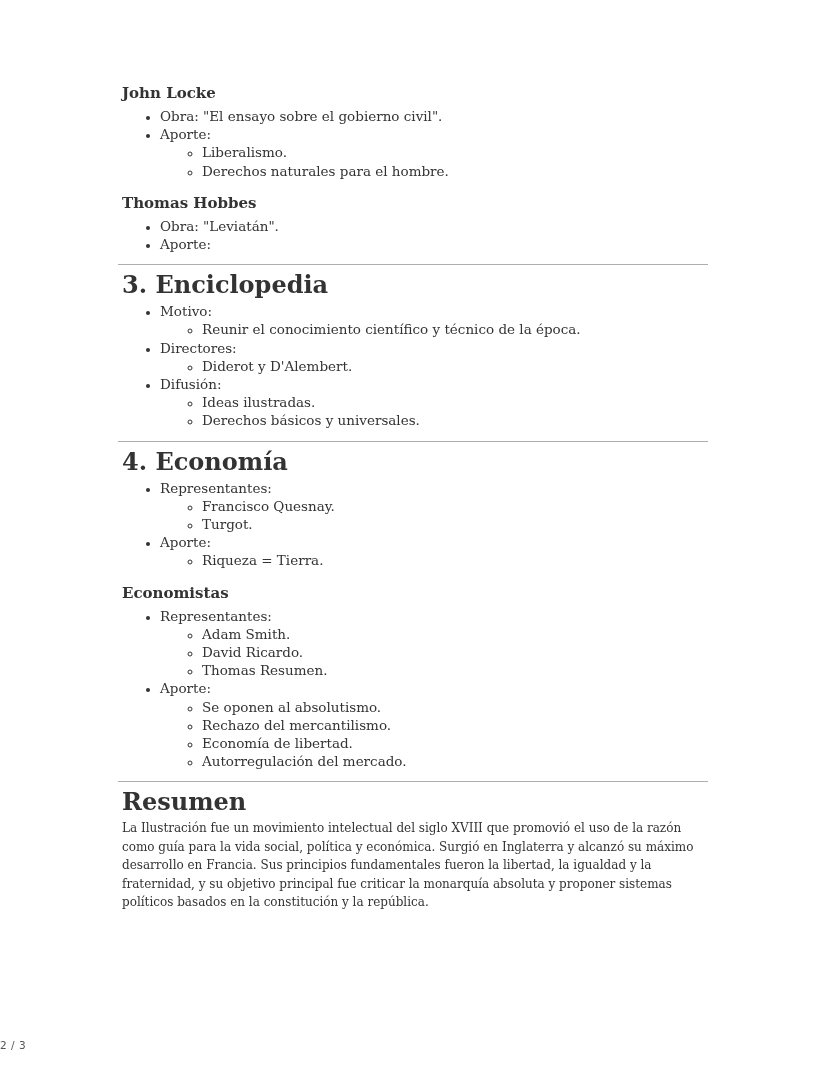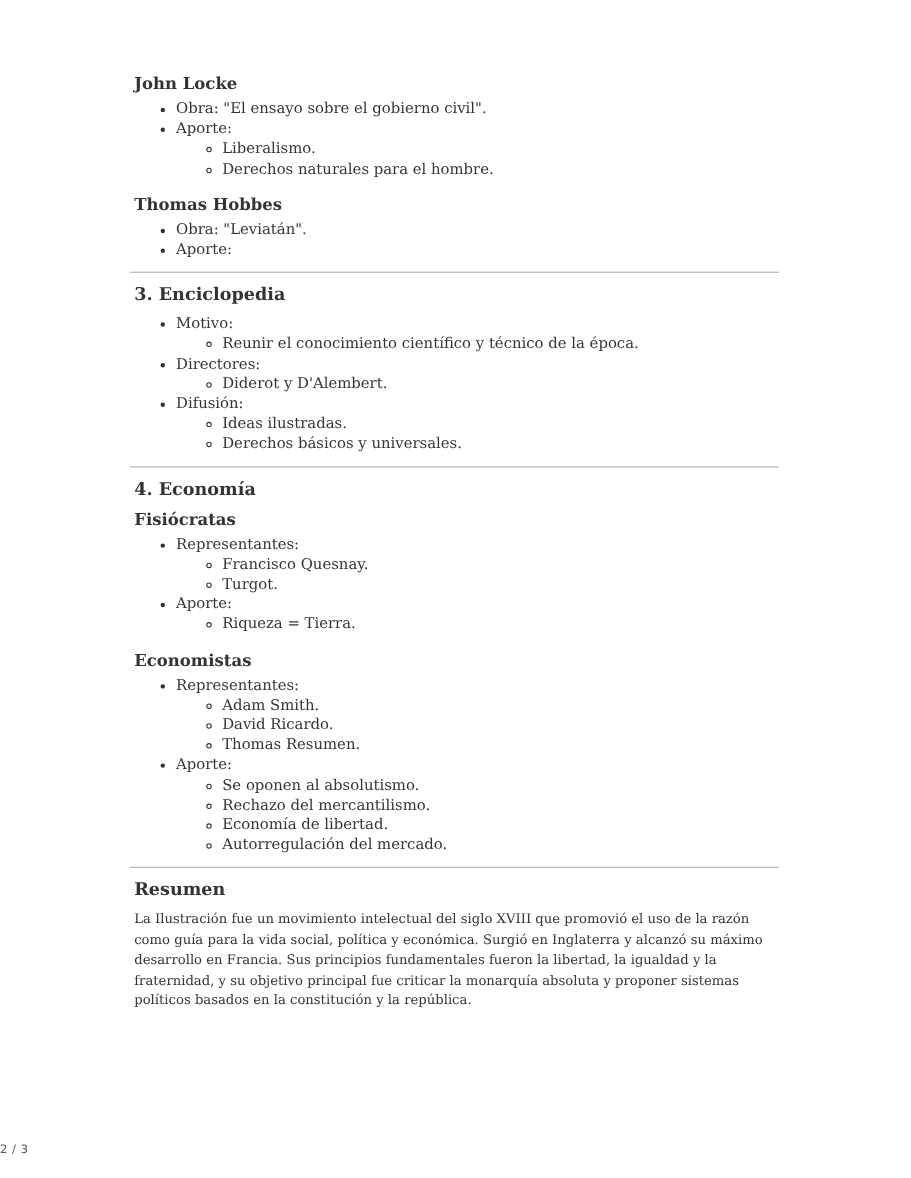--- a/index.html
+++ b/index.html
@@ -8,26 +8,26 @@
     position: relative;
     width: 828px;
     height: 1071px;
     background: #ffffff;
     font-family: "DejaVu Serif", "Liberation Serif", serif;
     color: #333333;
     overflow: hidden;
   }
   .content {
     position: absolute;
-    top: 0; left: 0;
+    top: 17px; left: 0;
     width: 828px;
     padding: 66px 120px 0 122px;
   }
   h2.doc-h2 {
-    font-size: 16px;
+    font-size: 24px;
     line-height: 24px;
     font-weight: bold;
     margin: 8px 0 5px 0;
     color: #333333;
   }
   h3.doc-h3 {
     font-size: 15px;
     line-height: 20px;
     font-weight: bold;
     margin: 13px 0 4px 0;
@@ -127,21 +127,20 @@
           <li>Ideas ilustradas.</li>
           <li>Derechos básicos y universales.</li>
         </ul>
       </li>
     </ul>
 
     <hr class="rule">
 
     <h2 class="doc-h2">4. Economía</h2>
 
-    <h3 class="doc-h3 after-h2">Fisiócratas</h3>
     <ul class="l1">
       <li>
         <span class="lbl">Representantes:</span>
         <ul class="l2">
           <li>Francisco Quesnay.</li>
           <li>Turgot.</li>
         </ul>
       </li>
       <li>
         <span class="lbl">Aporte:</span>

